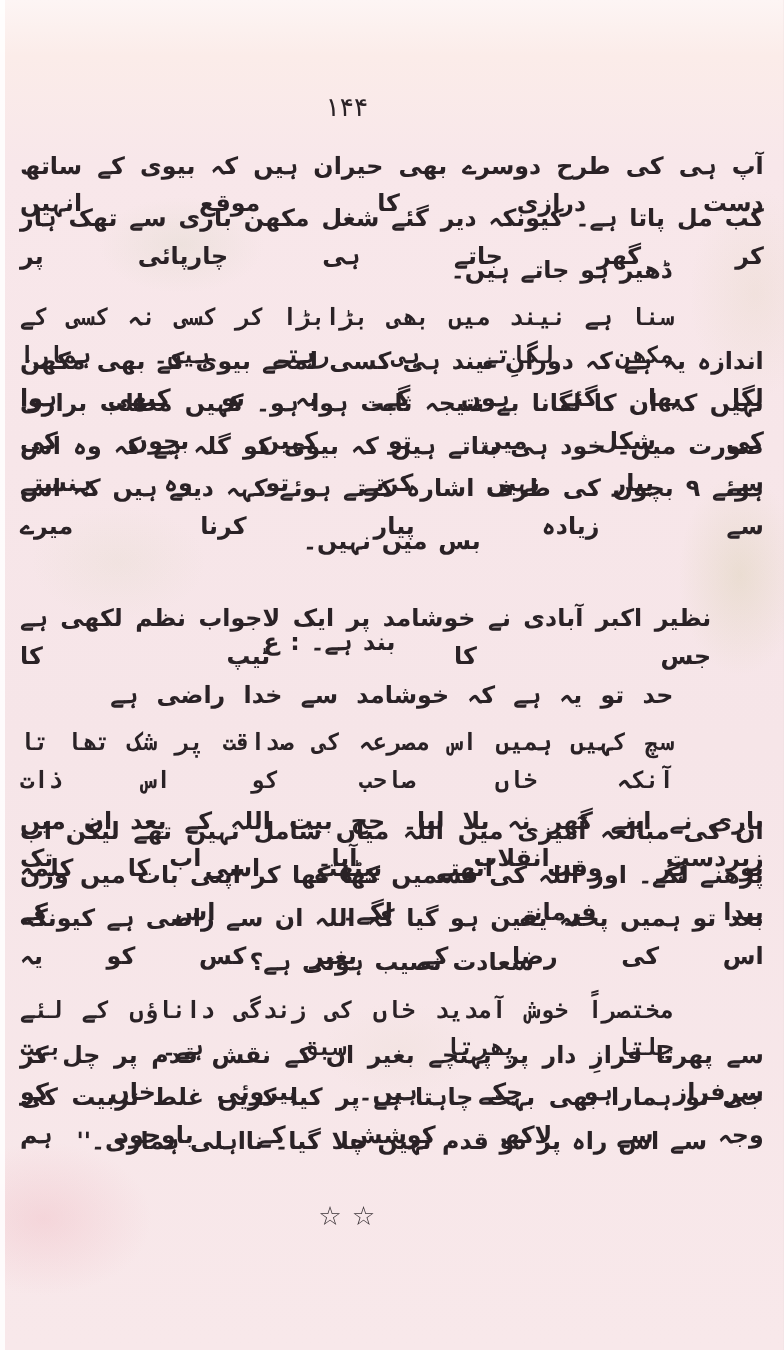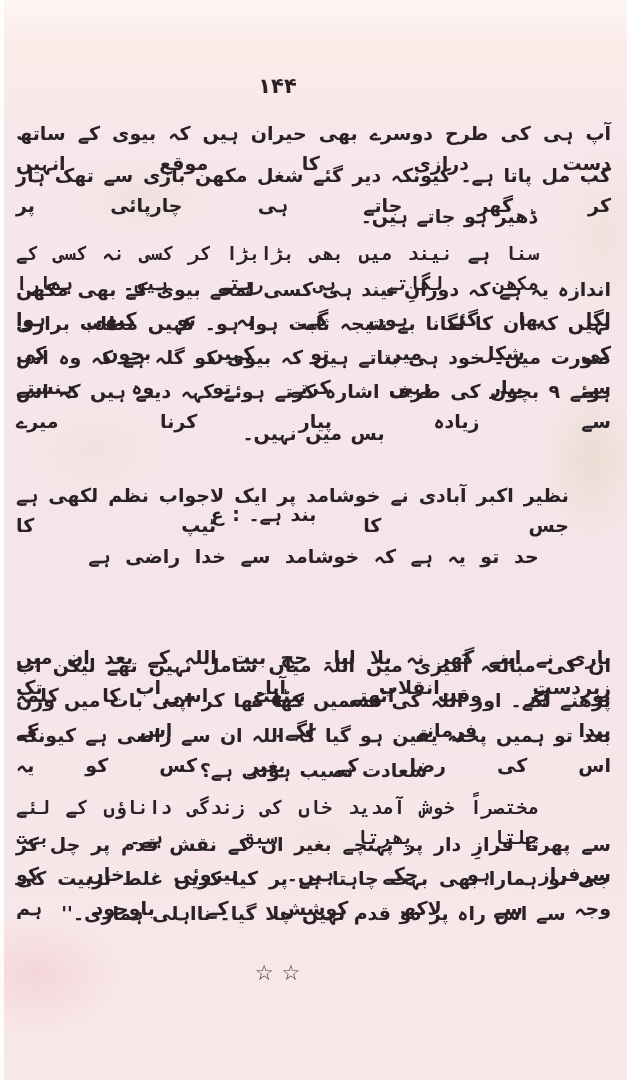--- a/index.html
+++ b/index.html
@@ -26,21 +26,21 @@
       radial-gradient(ellipse 90px 55px  at 320px 840px, rgba(200,195,150,0.08), transparent 70%);
   }
   
   .page::after{
     content:"";position:absolute;left:0;top:0;bottom:0;width:4px;
     background:rgba(255,255,255,0.85);pointer-events:none;
   }
   .page-number{
     position:absolute;top:74px;left:0;right:0;
     text-align:center;padding-right:72px;
-    font-size:21px;font-weight:700;letter-spacing:2px;
+    font-size:21px;font-weight:400;letter-spacing:2px;
   }
   .text-block{position:absolute;left:0;top:0;width:627px;height:896px;direction:rtl;}
   .tl{
     position:absolute;right:16px;left:16px;
     font-size:19px;font-weight:700;line-height:30px;
     direction:rtl;text-align:left;
     color:#2a2226;
     word-spacing:2px;
   }
   .full{text-align:justify;text-align-last:justify;}
@@ -69,20 +69,21 @@
     <div class="tl endline-right" style="top:201px">ڈھیر ہو جاتے ہیں۔</div>
     <div class="tl full p-indent" style="top:240px">سنا ہے نیند میں بھی بڑابڑا کر کسی نہ کسی کے مکھن لگاتے ہی رہتے ہیں۔ ہمارا</div>
     <div class="tl full" style="top:274px">اندازہ یہ ہے کہ دورانِ نیند ہی کسی لمحے بیوی کے بھی مکھن لگا بھا گئے ہوں گے۔ یہ تو کبھی ہوا</div>
     <div class="tl full" style="top:308px">نہیں کہ ان کا لگانا بے نتیجہ ثابت ہوا ہو۔ کہیں مطلب براری کی شکل میں تو کہیں بچوں کی</div>
     <div class="tl full" style="top:342px">صورت میں۔ خود ہی بتاتے ہیں کہ بیوی کو گلہ ہے کہ وہ اس سے پیار نہیں کرتے تو وہ ہنستے</div>
     <div class="tl full" style="top:376px">ہوئے ۹ بچوں کی طرف اشارہ کرتے ہوئے کہہ دیتے ہیں کہ اس سے زیادہ پیار کرنا میرے</div>
     <div class="tl center" style="top:418px">بس میں نہیں۔</div>
     <div class="tl full p-indent-sm" style="top:480px">نظیر اکبر آبادی نے خوشامد پر ایک لاجواب نظم لکھی ہے جس کا ٹیپ کا</div>
     <div class="tl center shift-left" style="top:499px">بند ہے۔  :  ع</div>
     <div class="tl center verse" style="top:541px">حد تو یہ ہے کہ خوشامد سے خدا راضی ہے</div>
+    <div class="tl full p-indent" style="top:580px">سچ کہیں ہمیں اس مصرعہ کی صداقت پر شک تھا تا آنکہ خاں صاحب کو اس ذات</div>
     <div class="tl full" style="top:642px">باری نے اپنے گھر نہ بلا لیا۔ حج بیت اللہ کے بعد ان میں زبردست انقلاب آیا۔ اب تک</div>
     <div class="tl full" style="top:650px">ان کی مبالغہ آمیزی میں اللہ میاں شامل نہیں تھے لیکن اب تو ہر وقت اٹھتے بیٹھتے اسی کا کلمہ</div>
     <div class="tl full" style="top:685px">پڑھنے لگے۔ اور اللہ کی قسمیں کھا کھا کر اپنی بات میں وزن پیدا فرمانے لگے۔ اس کے</div>
     <div class="tl full" style="top:720px">بعد تو ہمیں پختہ یقین ہو گیا کہ اللہ ان سے راضی ہے کیونکہ اس کی رضا کے بغیر کس کو یہ</div>
     <div class="tl center" style="top:755px">سعادت نصیب ہوتی ہے؟</div>
     <div class="tl full p-indent" style="top:794px">مختصراً خوش آمدید خاں کی زندگی داناؤں کے لئے چلتا پھرتا سبق ہے۔ بہت</div>
     <div class="tl full" style="top:829px">سے پھرتا فرازِ دار پر پہنچے بغیر ان کے نقش قدم پر چل کر سرفراز ہو چکے ہیں۔ پیروئی خاں کو</div>
     <div class="tl full" style="top:863px">جی تو ہمارا بھی بہت چاہتا ہے پر کیا کریں غلط تربیت کی وجہ سے لاکھ کوشش کے باوجود ہم</div>
     <div class="tl center" style="top:898px">سے اس راہ پر دو قدم نہیں چلا گیا۔ نااہلی ہماری۔''</div>
   </div>

